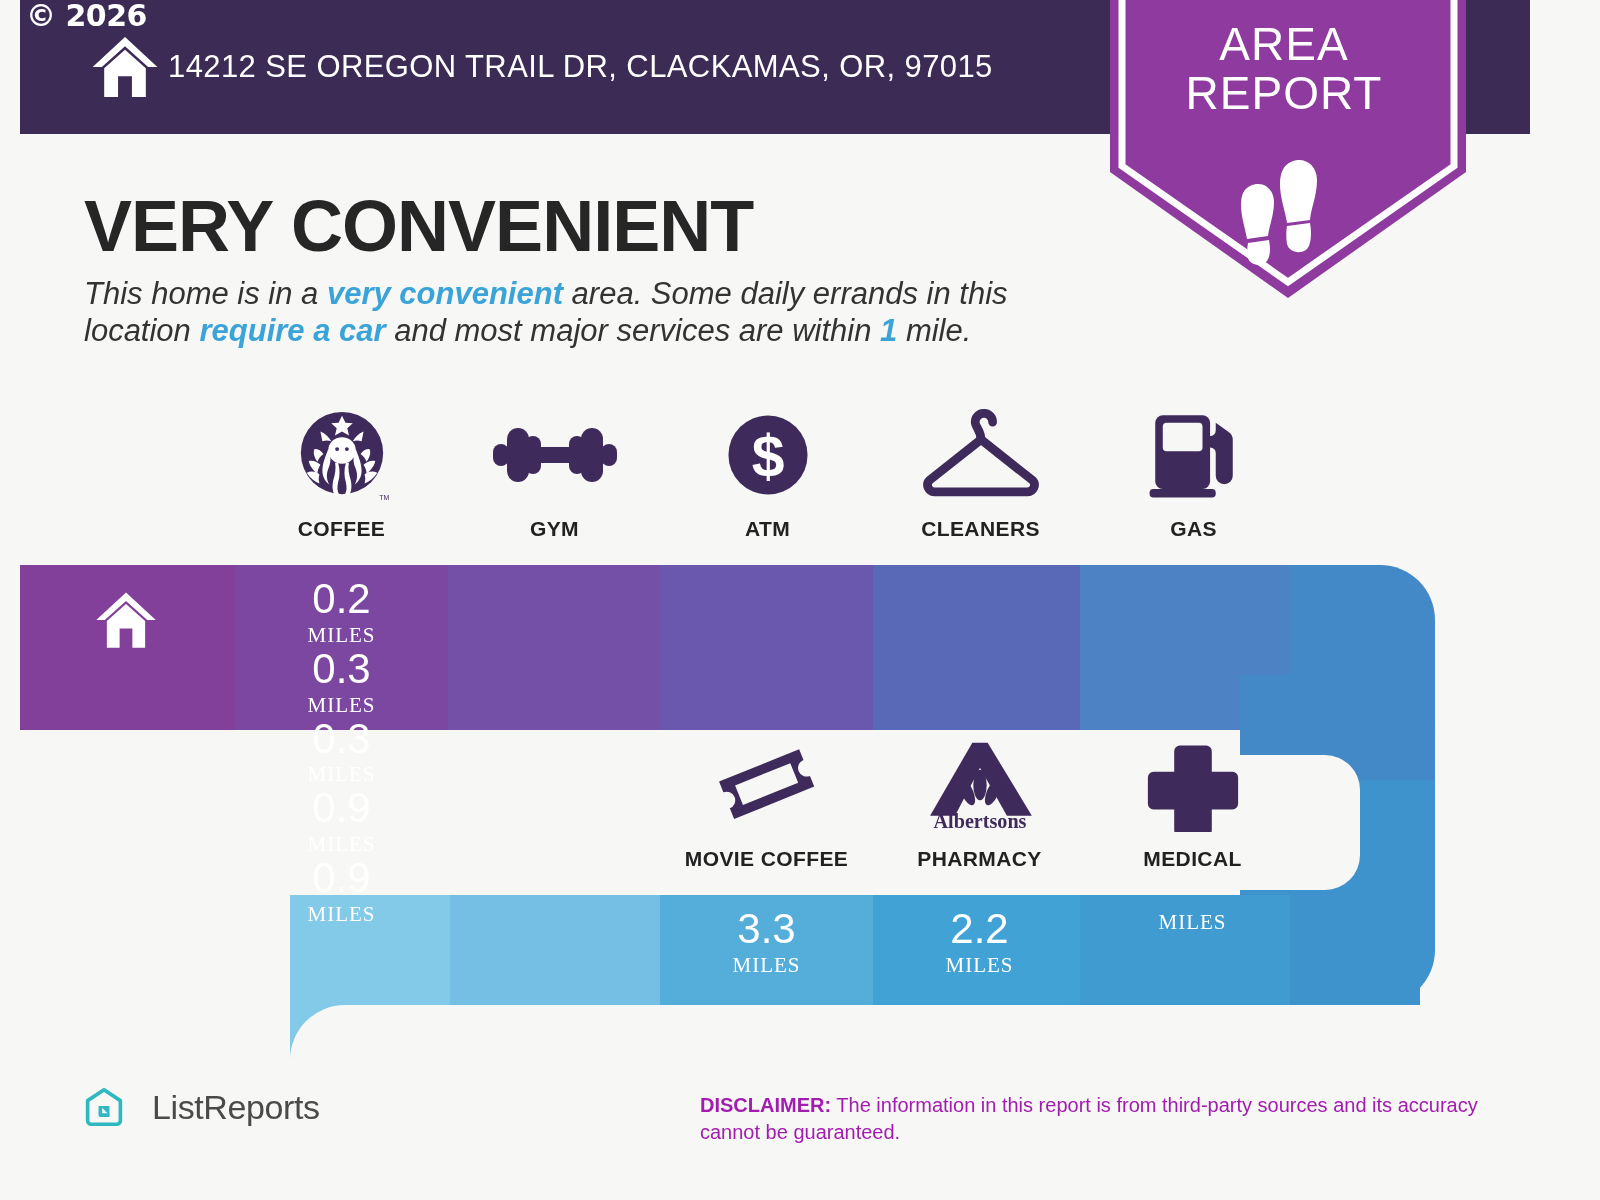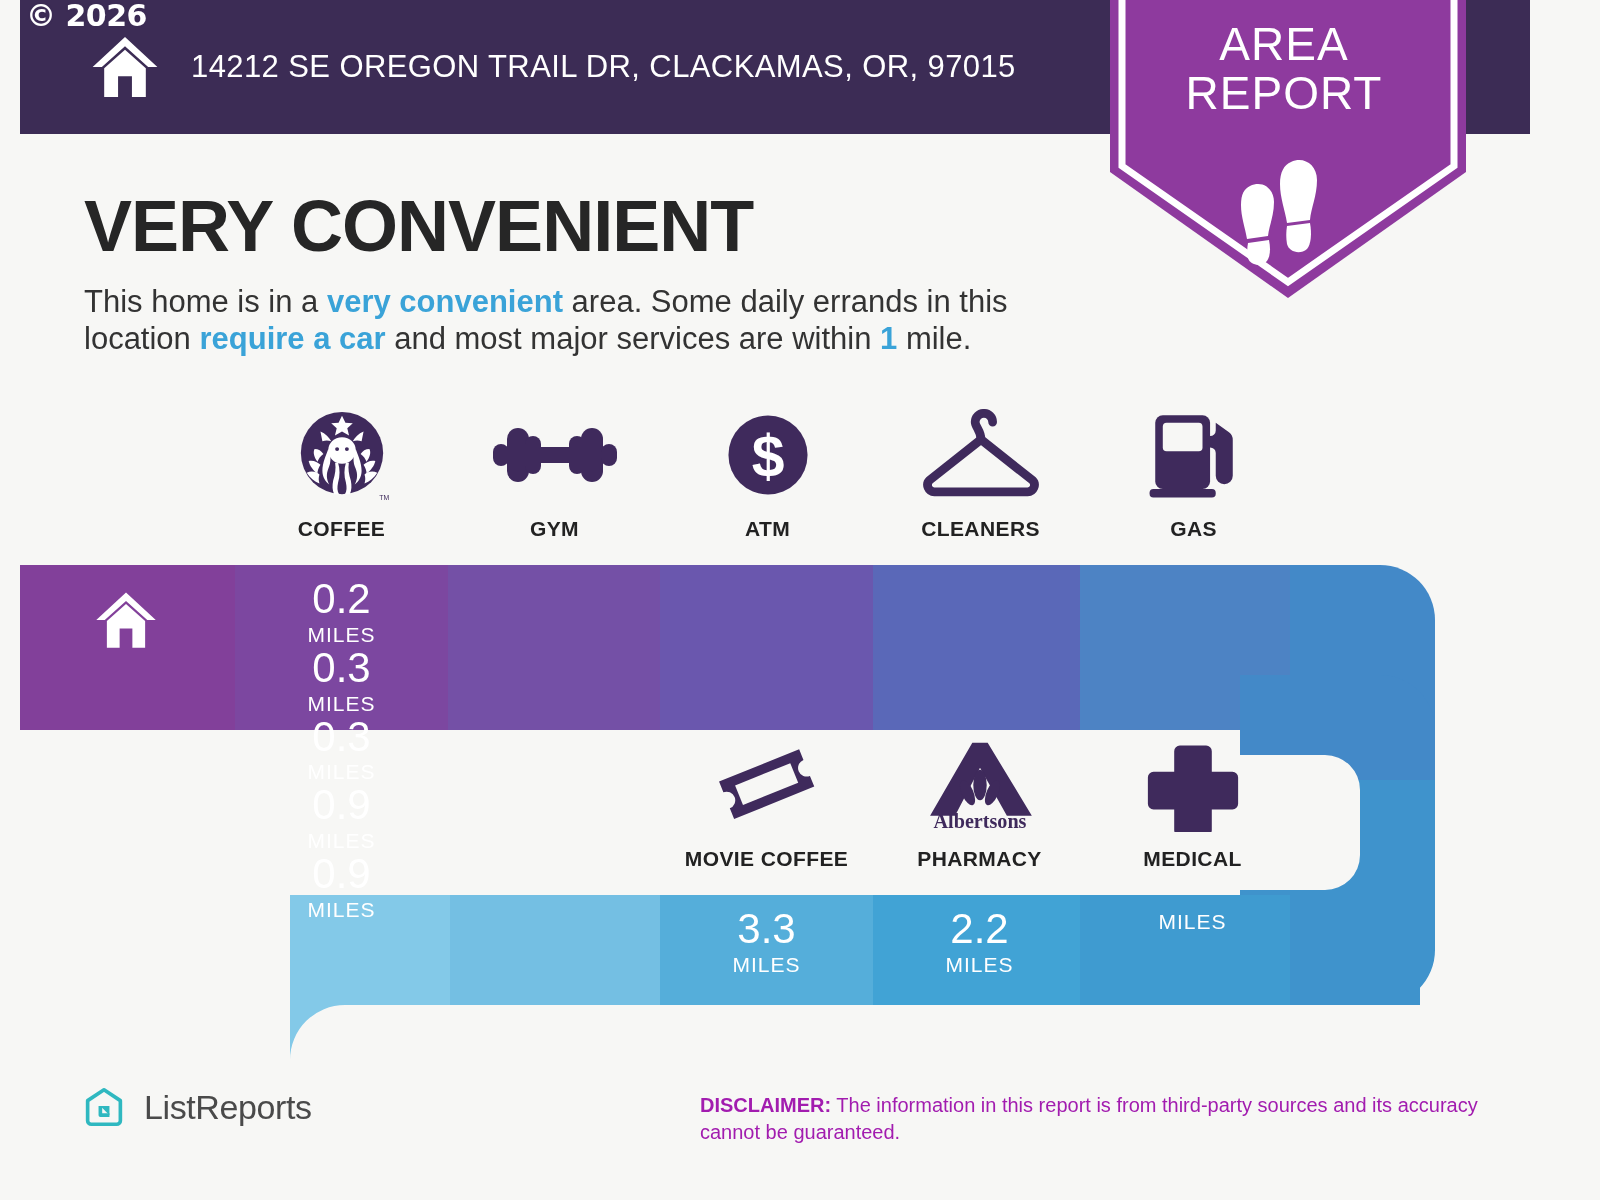--- a/index.html
+++ b/index.html
@@ -20,42 +20,42 @@
   }
   #watermark{
     position:absolute; left:26px; top:-2px;
     font-family:"DejaVu Sans", sans-serif;
     font-size:30px; font-weight:bold; color:#ffffff;
     letter-spacing:-0.5px; z-index:8;
     text-shadow:0 0 2px #3c2c55;
   }
   #home-icon-header{ margin-left:68px; width:74px; height:74px; flex:none; }
   #address{
-    margin-left:29px; color:#ffffff;
+    margin-left:6px; color:#ffffff;
     font-size:31px; letter-spacing:0.4px; white-space:nowrap;
   }
 
   
   #badge{
     position:absolute; left:1110px; top:-14px; width:356px; height:312px; z-index:5;
   }
   #badge-text{
     position:absolute; left:0; top:34px; width:348px;
     text-align:center; color:#fff; font-size:46px; line-height:1.06;
     letter-spacing:1px; font-weight:400;
   }
 
   
   #headline{
     position:absolute; left:84px; top:185px;
     font-size:72px; font-weight:bold; color:#262626; letter-spacing:-1px;
   }
   #subtext{
-    position:absolute; left:84px; top:284px; width:1020px;
-    font-size:31px; line-height:1.18; color:#333;
+    position:absolute; left:84px; top:276px; width:1020px;
+    font-size:31px; line-height:1.18; color:#333;font-style:italic;
   }
   #subtext b{ color:#3aa3d8; font-weight:bold; }
 
   
   #band{ position:absolute; left:0; top:0; width:1600px; height:1200px; z-index:1; }
 
   
   .icon-row{ position:absolute; z-index:3; display:flex; }
   #icon-row-1{ left:235px; top:405px; }
   #icon-row-2{ left:660px; top:735px; }
@@ -65,29 +65,29 @@
     margin-top:12px; font-size:21px; font-weight:bold;
     color:#222; letter-spacing:0.4px; white-space:nowrap;
   }
 
   
   .dist-row{ position:absolute; z-index:4; display:flex; }
   #dist-row-1{ left:235px; top:578px;flex-direction:column; }
   #dist-row-2{ left:660px; top:908px; }
   .dist-cell{ width:213px; text-align:center; color:#fff; }
   .dist-num{ font-size:42px; line-height:1.02; font-weight:300; }
-  .dist-unit{ font-size:21px; letter-spacing:1px; margin-top:2px; }
+  .dist-unit{ font-size:21px; letter-spacing:1px; margin-top:2px;font-family:Liberation Serif, serif; }
 
   
   #logo{
     position:absolute; left:84px; top:1086px; z-index:6;
     display:flex; align-items:center;
   }
   #logo-text{
-    margin-left:20px; font-size:34px; color:#4a4a4a; letter-spacing:-0.4px;
+    margin-left:28px; font-size:34px; color:#4a4a4a; letter-spacing:-0.4px;
   }
   #disclaimer{
     position:absolute; left:700px; top:1092px; width:790px; z-index:6;
     font-size:20px; line-height:1.35; color:#a21caf;
   }
   #disclaimer b{ font-weight:bold; }
 </style>
 </head>
 <body>
 

